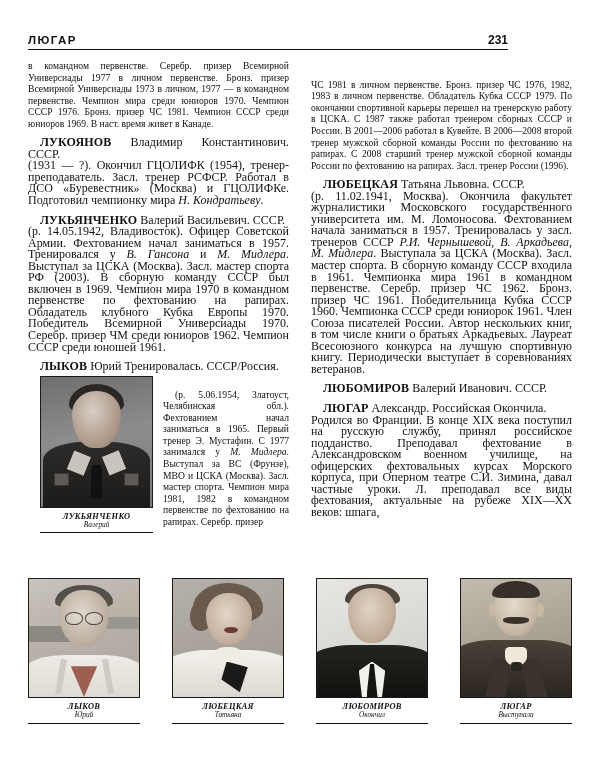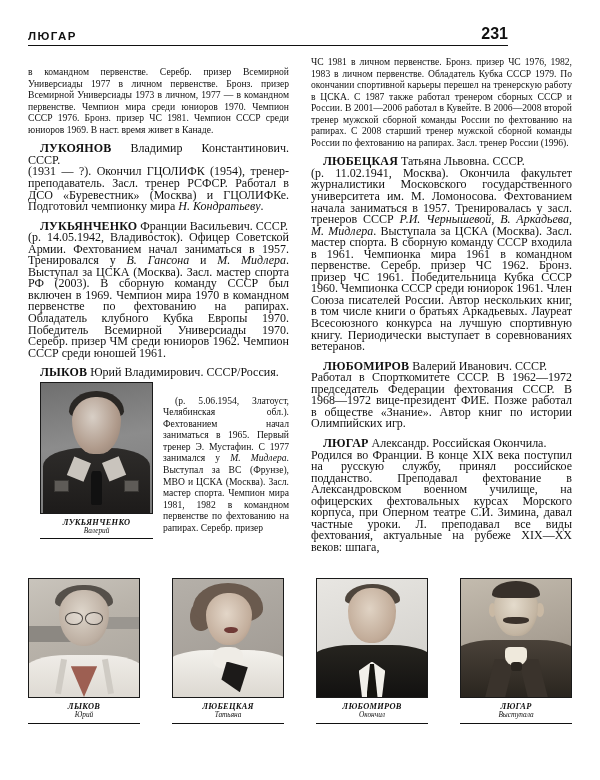--- a/index.html
+++ b/index.html
@@ -34,22 +34,23 @@
   .runhead-title {
     font-family: "Liberation Sans", sans-serif;
     font-weight: bold;
     font-size: 11.5px;
     letter-spacing: 1.4px;
     line-height: 1;
   }
   .runhead-page {
     font-family: "Liberation Sans", sans-serif;
     font-weight: bold;
-    font-size: 16px;
+    font-size: 12px;
     line-height: 1;
+    margin-top: 8px;
   }
 
   
   .columns {
     display: flex;
     gap: 22px;
     align-items: center;
   }
   .col {
     width: 261px;
@@ -257,26 +258,26 @@
     <div class="col">
 
       <p class="para">в командном первенстве. Серебр. призер Всемирной Универсиады 1977 в личном первенстве. Бронз. призер Всемирной Универсиады 1973 в личном, 1977 — в командном первенстве. Чемпион мира среди юниоров 1970. Чемпион СССР 1976. Бронз. призер ЧС 1981. Чемпион СССР среди юниоров 1969. В наст. время живет в Канаде.</p>
 
       <p class="entry body-indent">
         <span class="hname">ЛУКОЯНОВ</span><span> Владимир Константинович. СССР.</span><br>
         <span>(1931 — ?). Окончил ГЦОЛИФК (1954), тренер-преподаватель. Засл. тренер РСФСР. Работал в ДСО «Буревестник» (Москва) и ГЦОЛИФКе. Подготовил чемпионку мира </span><span class="ital">Н. Кондратьеву</span><span>.</span>
       </p>
 
       <p class="entry body-indent">
-        <span class="hname">ЛУКЬЯНЧЕНКО</span><span> Франции Васильевич. СССР.</span><br>
+        <span class="hname">ЛУКЬЯНЧЕНКО</span><span> Валерий Васильевич. СССР.</span><br>
         <span>(р. 14.05.1942, Владивосток). Офицер Советской Армии. Фехтованием начал заниматься в 1957. Тренировался у </span><span class="ital">В. Гансона</span><span> и </span><span class="ital">М. Мидлера</span><span>. Выступал за ЦСКА (Москва). Засл. мастер спорта РФ (2003). В сборную команду СССР был включен в 1969. Чемпион мира 1970 в командном первенстве по фехтованию на рапирах. Обладатель клубного Кубка Европы 1970. Победитель Всемирной Универсиады 1970. Серебр. призер ЧМ среди юниоров 1962. Чемпион СССР среди юношей 1961.</span>
       </p>
 
       <p class="entry body-indent">
-        <span class="hname">ЛЫКОВ</span><span> Юрий Владимирович. СССР/Россия.</span>
+        <span class="hname">ЛЫКОВ</span><span> Юрий Тренировалась. СССР/Россия.</span>
       </p>
 
       <div class="figure-float">
         <div class="frame">
           <div class="photo luk">
             <div class="ph-bg"></div>
             <div class="ph-el body"></div>
             <div class="ph-el hair"></div>
             <div class="ph-el head"></div>
             <div class="ph-el collarL"></div>
@@ -303,21 +304,20 @@
 
       <p class="para">ЧС 1981 в личном первенстве. Бронз. призер ЧС 1976, 1982, 1983 в личном первенстве. Обладатель Кубка СССР 1979. По окончании спортивной карьеры перешел на тренерскую работу в ЦСКА. С 1987 также работал тренером сборных СССР и России. В 2001—2006 работал в Кувейте. В 2006—2008 второй тренер мужской сборной команды России по фехтованию на рапирах. С 2008 старший тренер мужской сборной команды России по фехтованию на рапирах. Засл. тренер России (1996).</p>
 
       <p class="entry body-indent">
         <span class="hname">ЛЮБЕЦКАЯ</span><span> Татьяна Львовна. СССР.</span><br>
         <span>(р. 11.02.1941, Москва). Окончила факультет журналистики Московского государственного университета им. М. Ломоносова. Фехтованием начала заниматься в 1957. Тренировалась у засл. тренеров СССР </span><span class="ital">Р.И. Чернышевой, В. Аркадьева, М. Мидлера</span><span>. Выступала за ЦСКА (Москва). Засл. мастер спорта. В сборную команду СССР входила в 1961. Чемпионка мира 1961 в командном первенстве. Серебр. призер ЧС 1962. Бронз. призер ЧС 1961. Победительница Кубка СССР 1960. Чемпионка СССР среди юниорок 1961. Член Союза писателей России. Автор нескольких книг, в том числе книги о братьях Аркадьевых. Лауреат Всесоюзного конкурса на лучшую спортивную книгу. Периодически выступает в соревнованиях ветеранов.</span>
       </p>
 
       <p class="entry body-indent">
         <span class="hname">ЛЮБОМИРОВ</span><span> Валерий Иванович. СССР.</span><br>
-        <span>Работал в Спорткомитете СССР. В 1962—1972 председатель Федерации фехтования СССР. В 1968—1972 вице-президент ФИЕ. Позже работал в обществе «Знание». Автор книг по истории Олимпийских игр.</span>
       </p>
 
       <p class="entry body-indent">
         <span class="hname">ЛЮГАР</span><span> Александр. Российская Окончила.</span><br>
         <span>Родился во Франции. В конце XIX века поступил на русскую службу, принял российское подданство. Преподавал фехтование в Александровском военном училище, на офицерских фехтовальных курсах Морского корпуса, при Оперном театре С.И. Зимина, давал частные уроки. Л. преподавал все виды фехтования, актуальные на рубеже XIX—XX веков: шпага,</span>
       </p>
 
     </div>
   </div>
 

